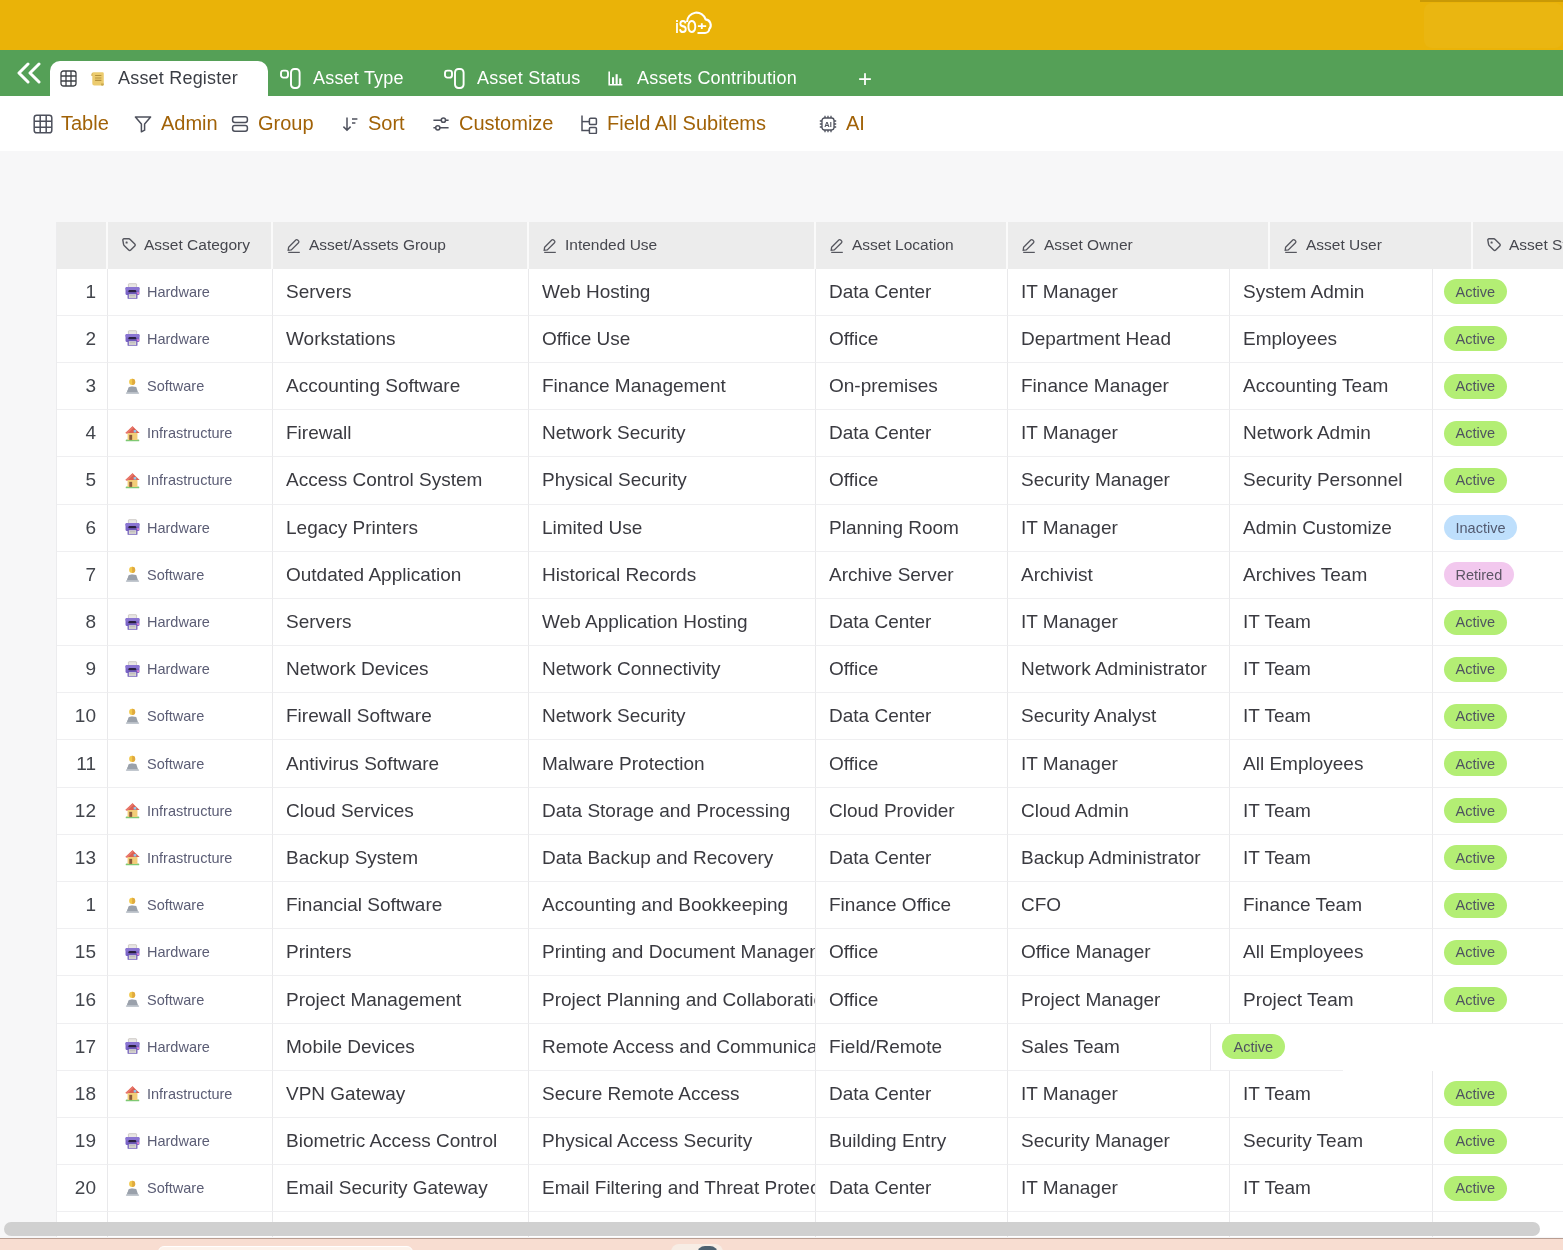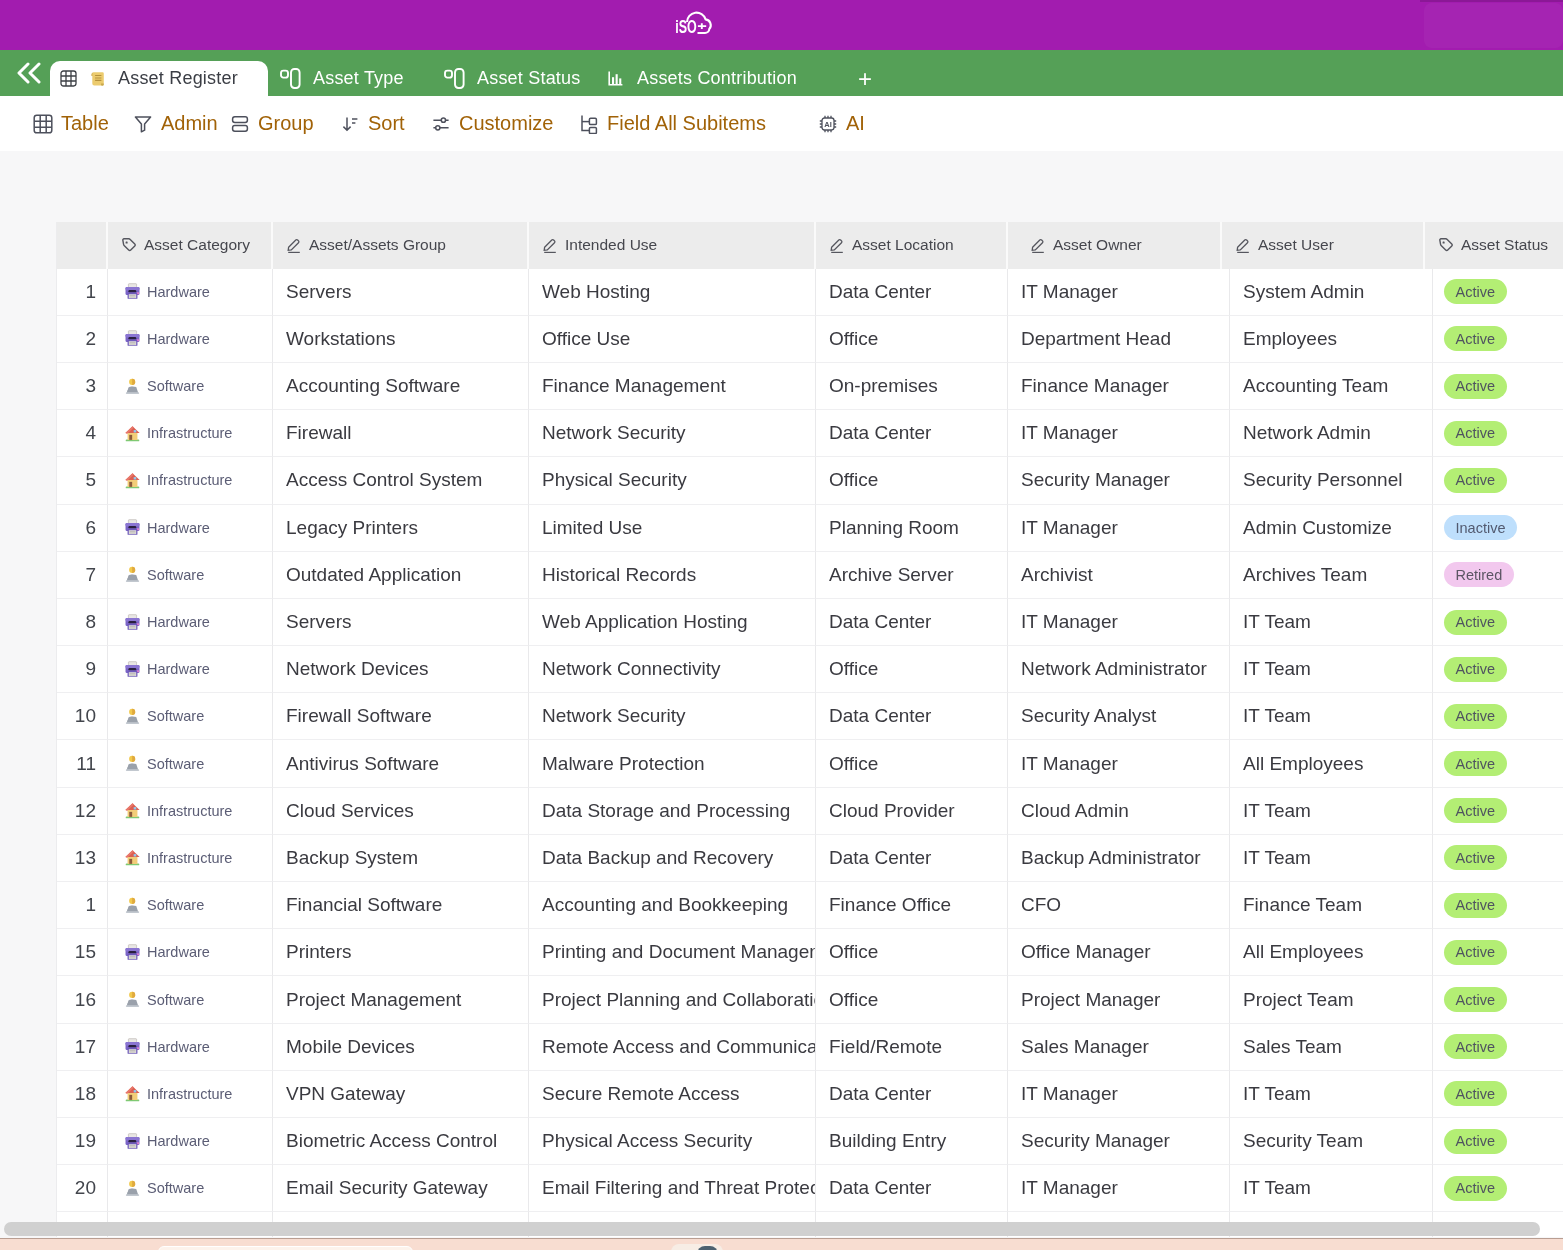--- a/index.html
+++ b/index.html
@@ -1,17 +1,17 @@
 <!DOCTYPE html>
 <html><head><meta charset="utf-8">
 <style>
 * { margin:0; padding:0; box-sizing:border-box; }
 html,body { width:1563px; height:1250px; overflow:hidden; font-family:"Liberation Sans", sans-serif; background:#f7f7f8; }
 
-#topbar { position:absolute; left:0; top:0; width:1563px; height:50px; background:#a21caf; }
+#topbar { position:absolute; left:0; top:0; width:1563px; height:50px; background:#eab308; }
 #topbtn { position:absolute; left:1424px; top:3px; width:139px; height:45px; background:rgba(255,255,255,0.04); border-radius:8px; }
 #topline { position:absolute; left:1420px; top:0; width:143px; height:2px; background:rgba(0,0,0,0.14); }
 #logo { position:absolute; left:670px; top:8px; }
 
 #tabbar { position:absolute; left:0; top:50px; width:1563px; height:46px; background:#55a057; }
 #chev { position:absolute; left:16px; top:62px; }
 #activetab { position:absolute; left:50px; top:61px; width:218px; height:35px; background:#fff; border-radius:10px 10px 0 0; display:flex; align-items:center; }
 #activetab .grid { margin-left:10px; }
 #activetab .scroll { margin-left:13px; }
 #activetab span { margin-left:11px; font-size:18px; font-weight:500; color:#3b3e45; letter-spacing:0.2px; }
@@ -175,21 +175,21 @@
         </svg>
         <span>Intended Use</span>
       </div>
       <div class="hc" style="width:192px;padding-left:13px">
         <svg class="hic" viewBox="0 0 16 16" fill="none" stroke="#55565e" stroke-width="1.3">
           <path d="M2.6 10.2 L9.8 3 a1.25 1.25 0 0 1 1.8 0 l0.9 0.9 a1.25 1.25 0 0 1 0 1.8 L5.3 12.9 L2.2 13.3 Z"></path>
           <path d="M2.2 15.4 h11.6" stroke-width="1.2"></path>
         </svg>
         <span>Asset Location</span>
       </div>
-      <div class="hc" style="width:214px;padding-left:22px">
+      <div class="hc" style="width:262px;padding-left:13px">
         <svg class="hic" viewBox="0 0 16 16" fill="none" stroke="#55565e" stroke-width="1.3">
           <path d="M2.6 10.2 L9.8 3 a1.25 1.25 0 0 1 1.8 0 l0.9 0.9 a1.25 1.25 0 0 1 0 1.8 L5.3 12.9 L2.2 13.3 Z"></path>
           <path d="M2.2 15.4 h11.6" stroke-width="1.2"></path>
         </svg>
         <span>Asset Owner</span>
       </div>
       <div class="hc" style="width:203px;padding-left:13px">
         <svg class="hic" viewBox="0 0 16 16" fill="none" stroke="#55565e" stroke-width="1.3">
           <path d="M2.6 10.2 L9.8 3 a1.25 1.25 0 0 1 1.8 0 l0.9 0.9 a1.25 1.25 0 0 1 0 1.8 L5.3 12.9 L2.2 13.3 Z"></path>
           <path d="M2.2 15.4 h11.6" stroke-width="1.2"></path>
@@ -580,21 +580,20 @@
           <rect x="4.2" y="12.0" width="11.6" height="6.6" rx="0.8" fill="#6a55b8"></rect>
           <rect x="5.6" y="13.2" width="8.8" height="4.6" fill="#dedcd9"></rect>
           <rect x="6.6" y="14.4" width="6.8" height="0.9" fill="#b9b6b2"></rect>
           <rect x="6.6" y="16.0" width="6.8" height="0.9" fill="#b9b6b2"></rect>
         </svg>
         <span>Hardware</span>
       </div>
       <div class="c" style="width:256px">Mobile Devices</div>
       <div class="c" style="width:287px">Remote Access and Communication</div>
       <div class="c" style="width:192px">Field/Remote</div>
-      <div class="c" style="width:222px">Sales Manager</div>
       <div class="c" style="width:203px">Sales Team</div>
       <div class="c st" style="width:132px">
         <span class="pill" style="background:#b3ee74;color:#4f5360">Active</span>
       </div>
     </div>
     <div class="tr">
       <div class="c num" style="width:51px">18</div>
       <div class="c cat" style="width:165px">
         <svg class="cic" viewBox="0 0 20 20">
           <rect x="2" y="17" width="16" height="2.2" rx="1" fill="#7fc973"></rect>

